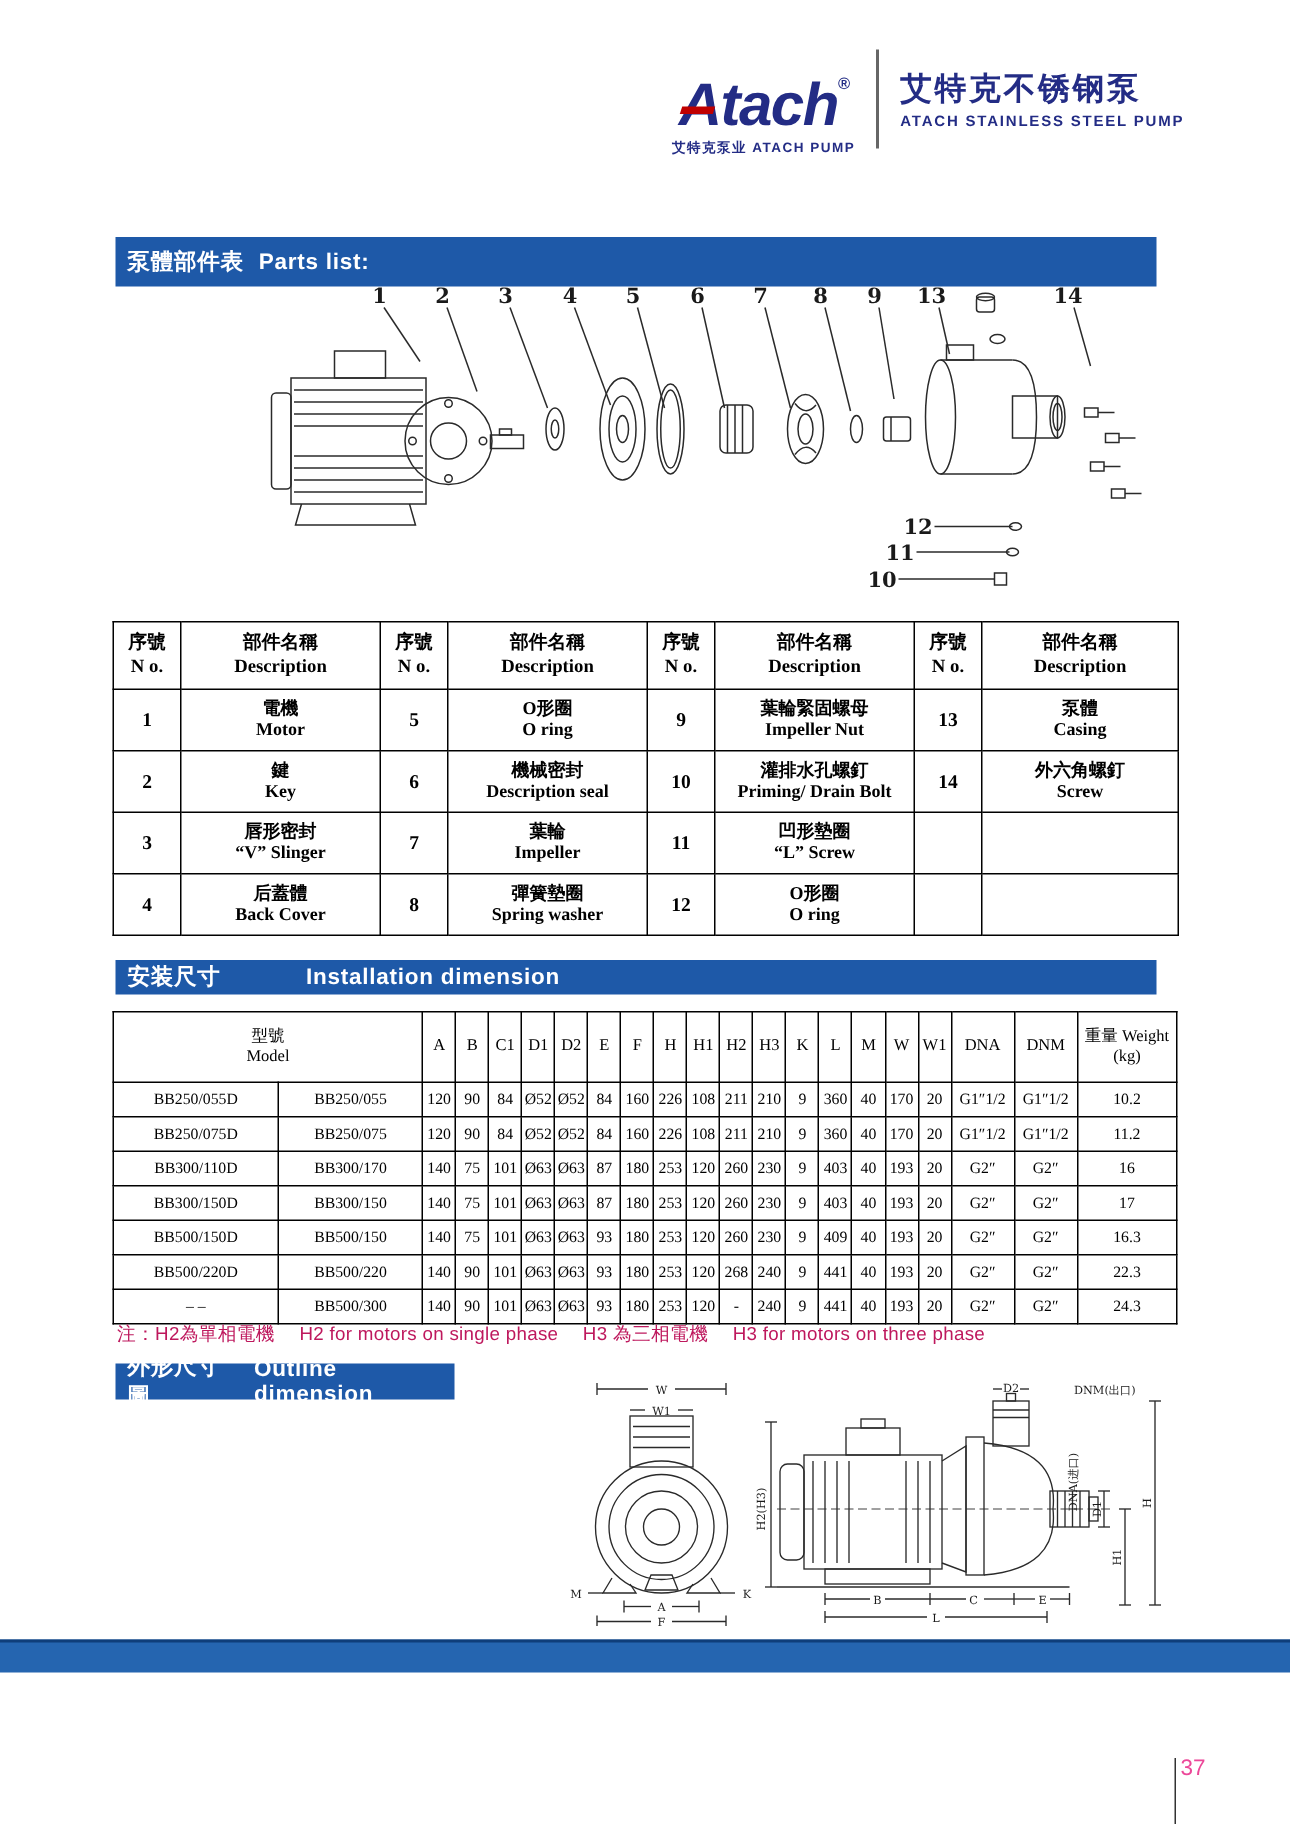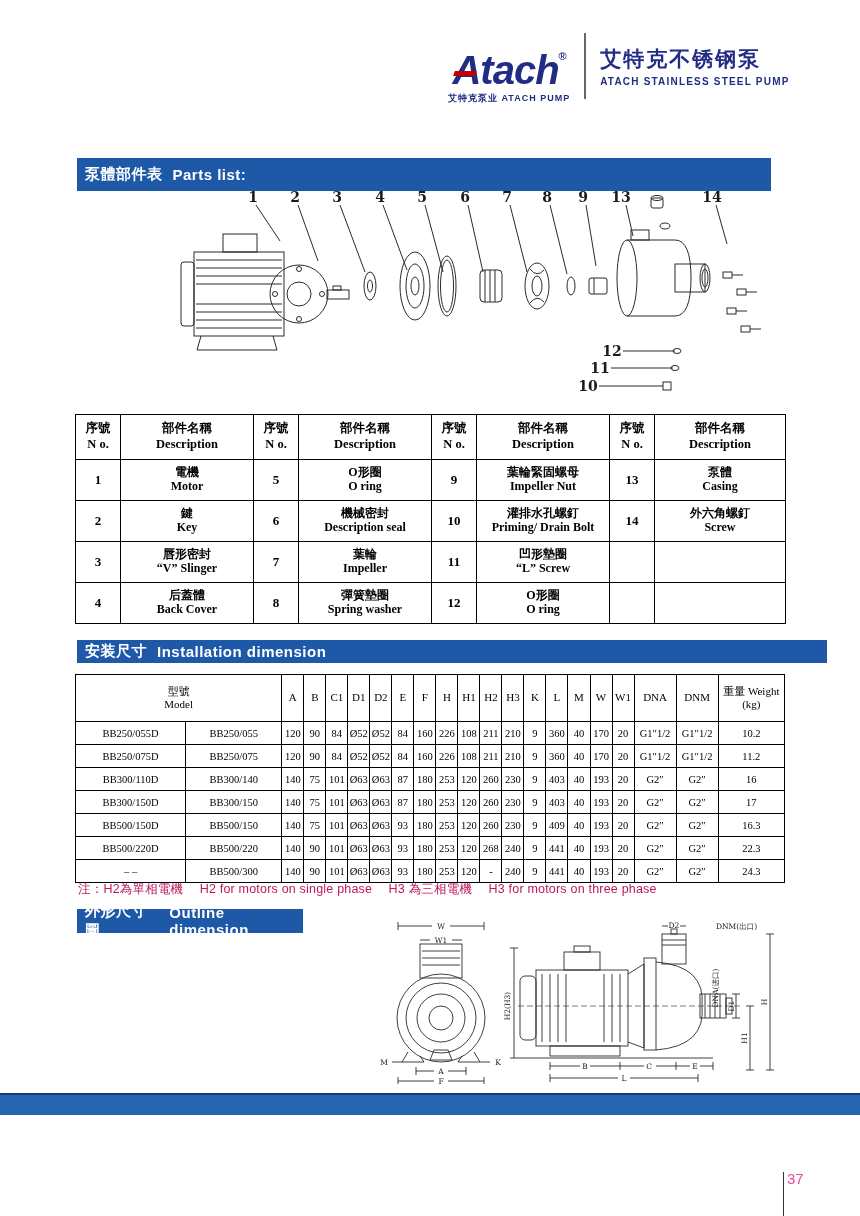--- a/index.html
+++ b/index.html
@@ -276,21 +276,21 @@
         <td class="pt-desc">
           <div>O形圈</div>
           <div>O ring</div>
         </td>
         <td class="pt-no"></td>
         <td class="pt-desc"></td>
       </tr>
     </tbody>
 </table>
 
-<div class="banner" style="left:77px;top:640px;width:750px;height:23px;">
+<div class="banner" style="left:77px;top:640px;width:694px;height:23px;gap:47px;">
   <span>安装尺寸</span>
   <span class="en">Installation dimension</span>
 </div>
 
 <table class="dim-table">
   <colgroup>
     <col style="width:110px">
       <col style="width:96px">
     <col style="width:22px">
       <col style="width:22px">
@@ -378,21 +378,21 @@
         <td class="dt-val">360</td>
         <td class="dt-val">40</td>
         <td class="dt-val">170</td>
         <td class="dt-val">20</td>
         <td class="dt-val">G1″1/2</td>
         <td class="dt-val">G1″1/2</td>
         <td class="dt-val">11.2</td>
       </tr>
       <tr>
         <td class="dt-model">BB300/110D</td>
-        <td class="dt-model">BB300/140</td>
+        <td class="dt-model">BB300/170</td>
         <td class="dt-val">140</td>
         <td class="dt-val">75</td>
         <td class="dt-val">101</td>
         <td class="dt-val">Ø63</td>
         <td class="dt-val">Ø63</td>
         <td class="dt-val">87</td>
         <td class="dt-val">180</td>
         <td class="dt-val">253</td>
         <td class="dt-val">120</td>
         <td class="dt-val">260</td>

